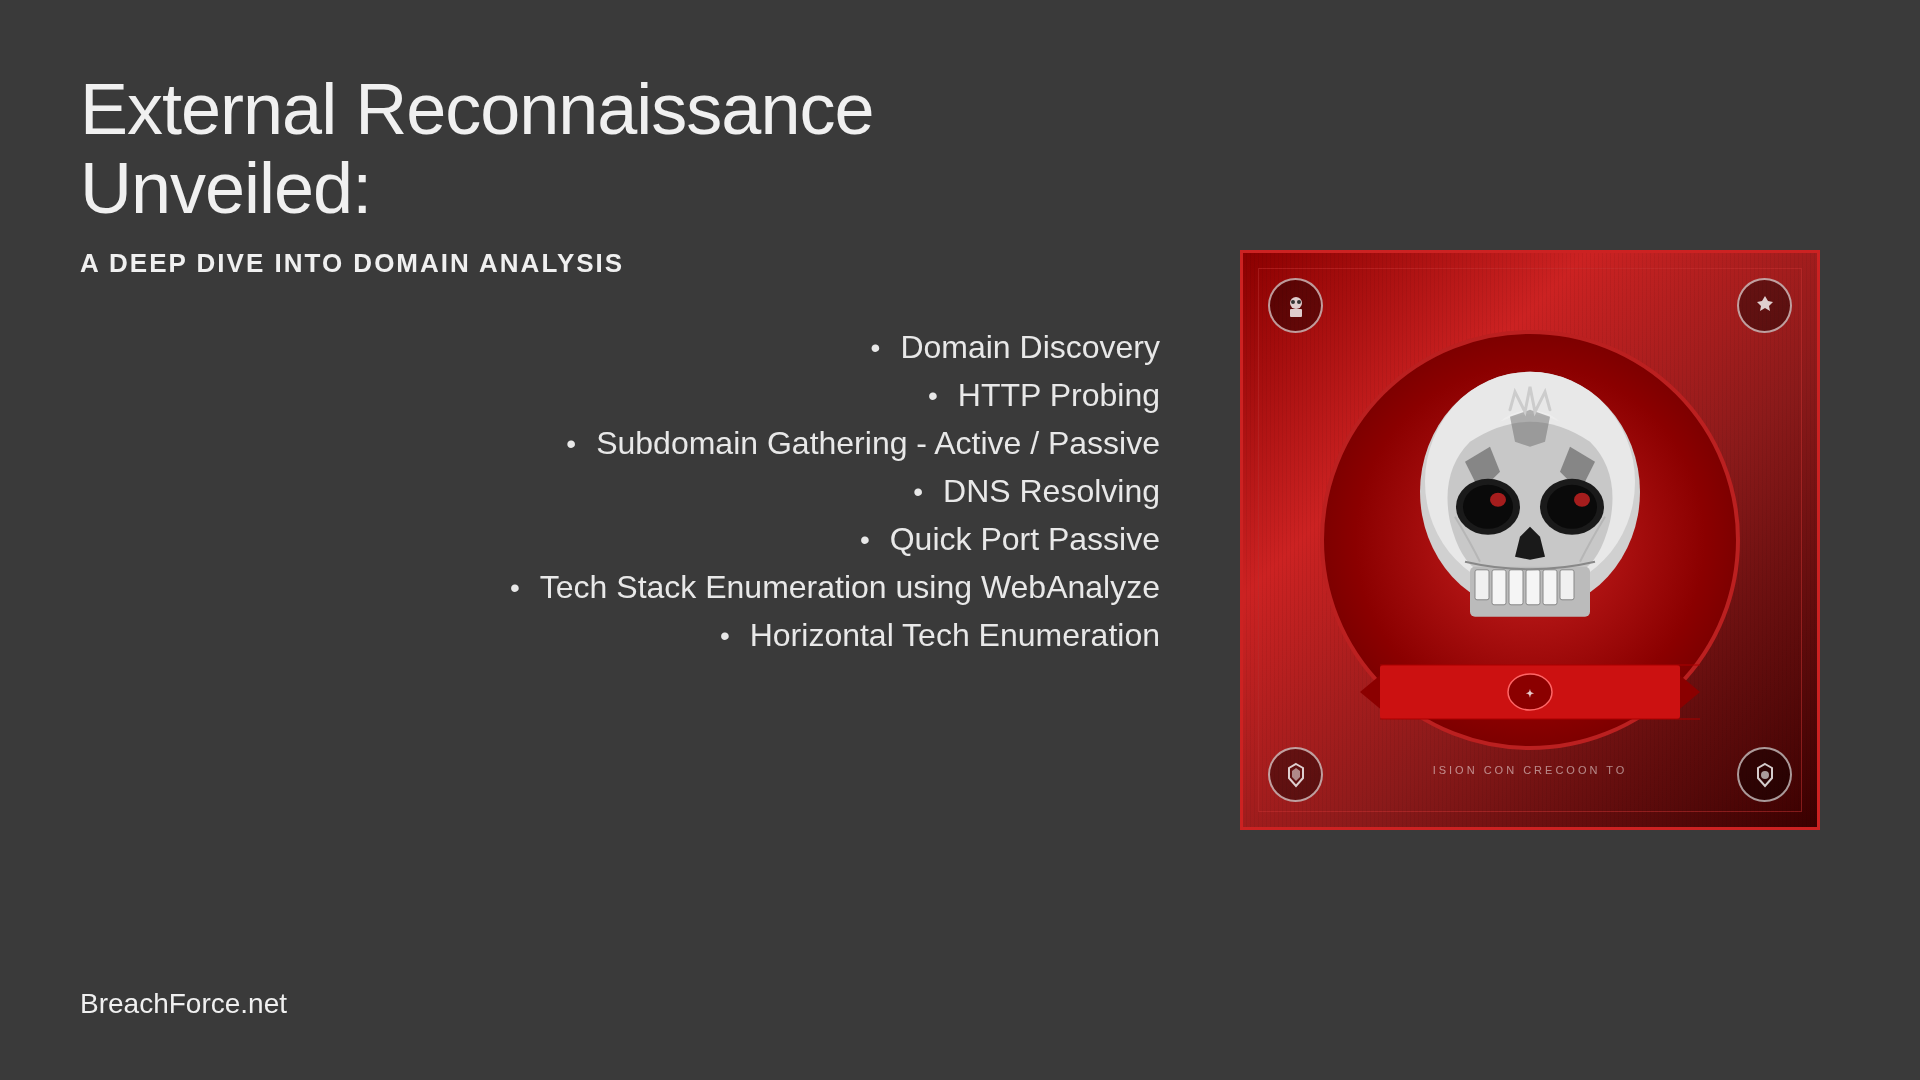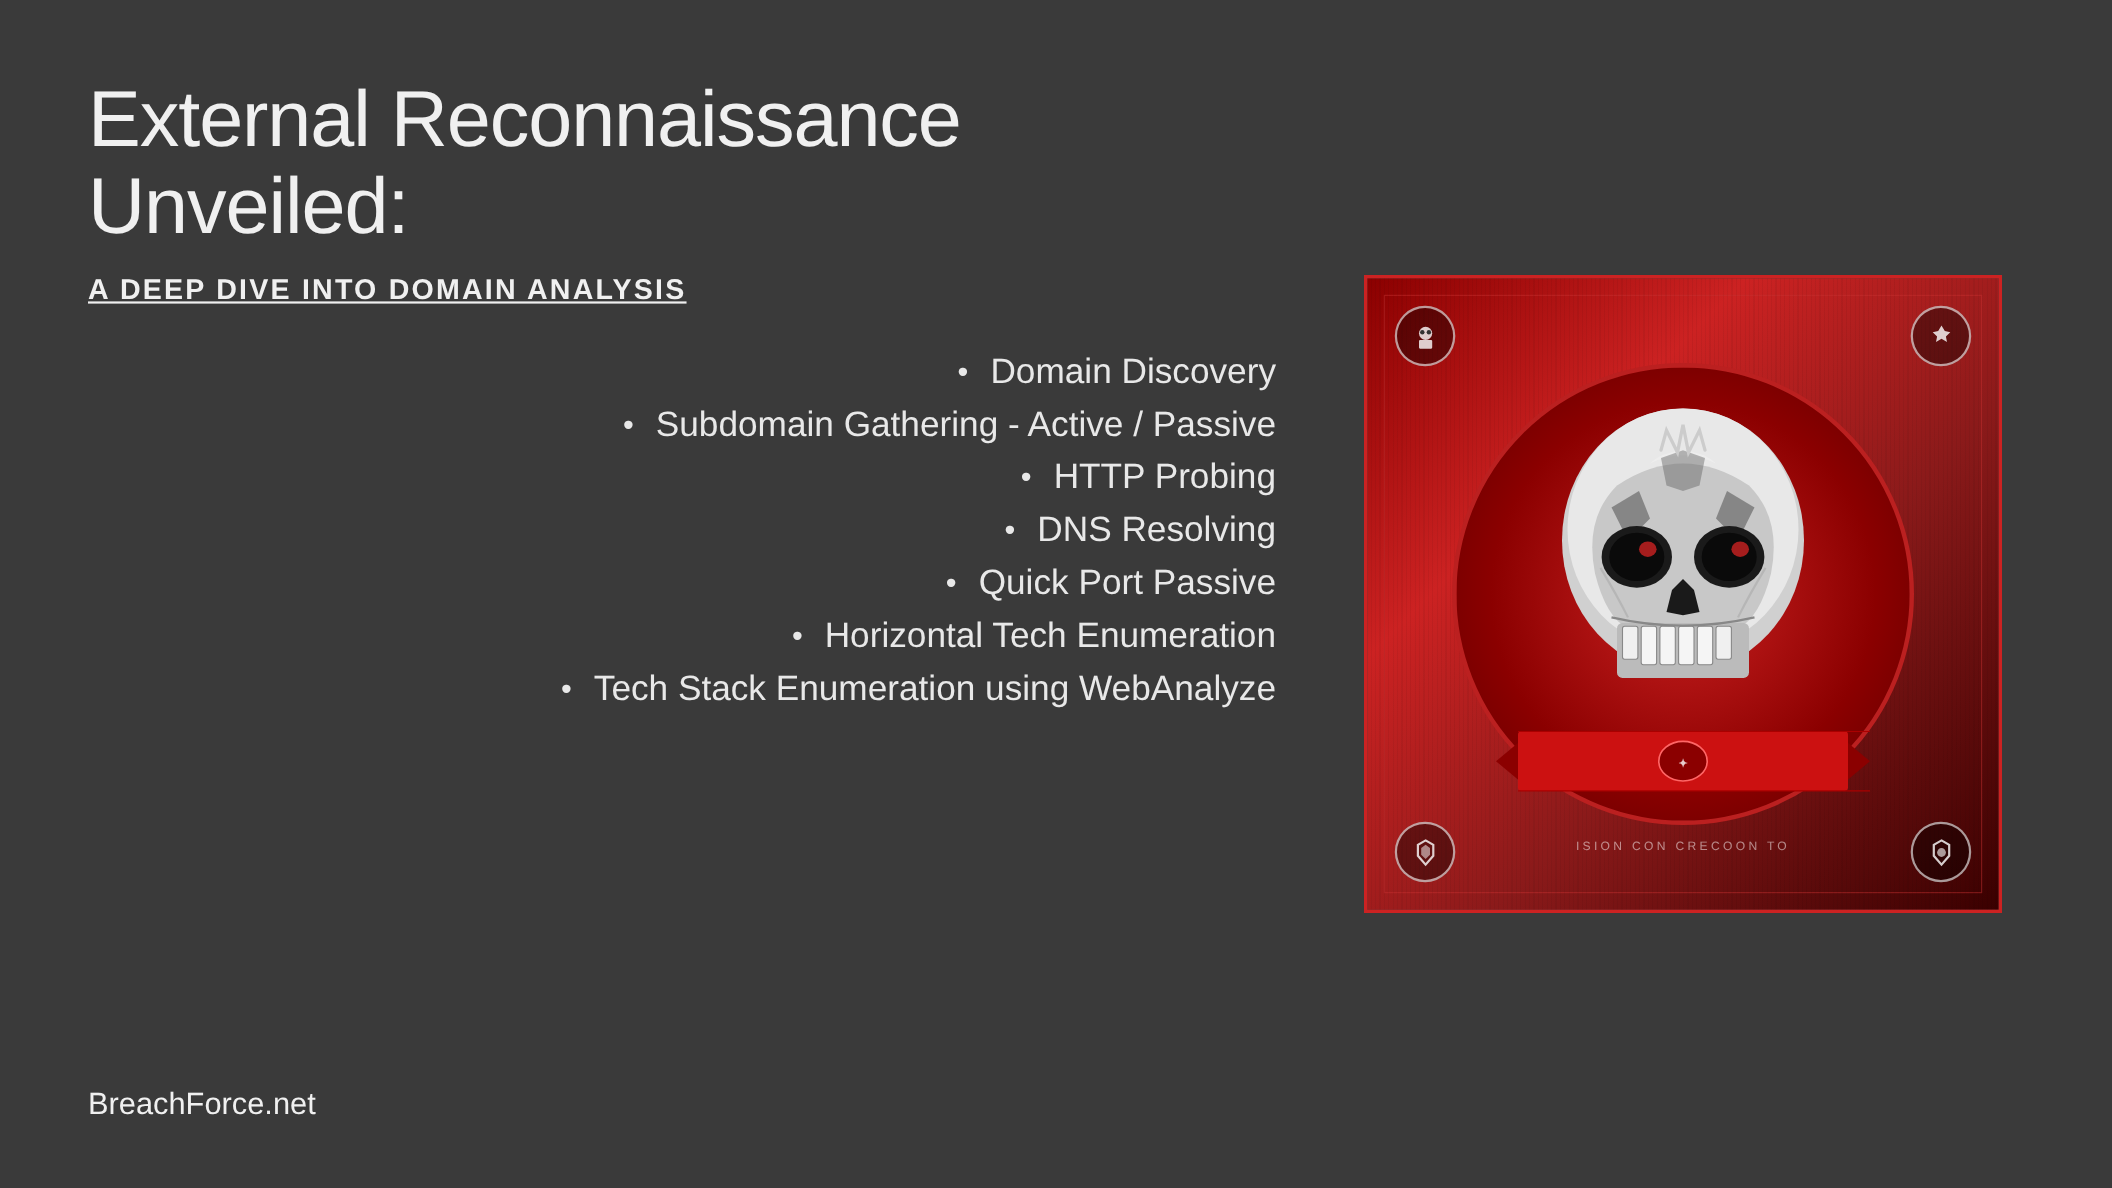--- a/index.html
+++ b/index.html
@@ -45,22 +45,21 @@
       margin-bottom: 20px;
       letter-spacing: -1px;
     }
 
     .subtitle {
       font-size: 26px;
       font-weight: 900;
       color: #f0f0f0;
       text-transform: uppercase;
       letter-spacing: 2px;
-      margin-bottom: 40px;
-      text-decoration: underline;
+      margin-bottom: 50px;
     }
 
     .bullet-list {
       list-style: none;
       padding: 0;
       margin: 0;
       display: flex;
       flex-direction: column;
       gap: 11px;
       align-items: flex-end;
@@ -202,26 +201,26 @@
 
   <div class="left-content">
 
     <h1 class="main-title">External Reconnaissance Unveiled:</h1>
 
     <h2 class="subtitle">A Deep Dive Into Domain Analysis</h2>
 
     <ul class="bullet-list">
 
     <li>Domain Discovery</li>
+        <li>HTTP Probing</li>
         <li>Subdomain Gathering - Active / Passive</li>
-        <li>HTTP Probing</li>
         <li>DNS Resolving</li>
         <li>Quick Port Passive</li>
+        <li>Tech Stack Enumeration using WebAnalyze</li>
         <li>Horizontal Tech Enumeration</li>
-        <li>Tech Stack Enumeration using WebAnalyze</li>
       </ul>
 
     <div class="footer-brand">BreachForce.net</div>
 
   </div>
 
   <div class="right-content">
 
     <div class="skull-image-container">
       <div class="scratch-lines"></div>

